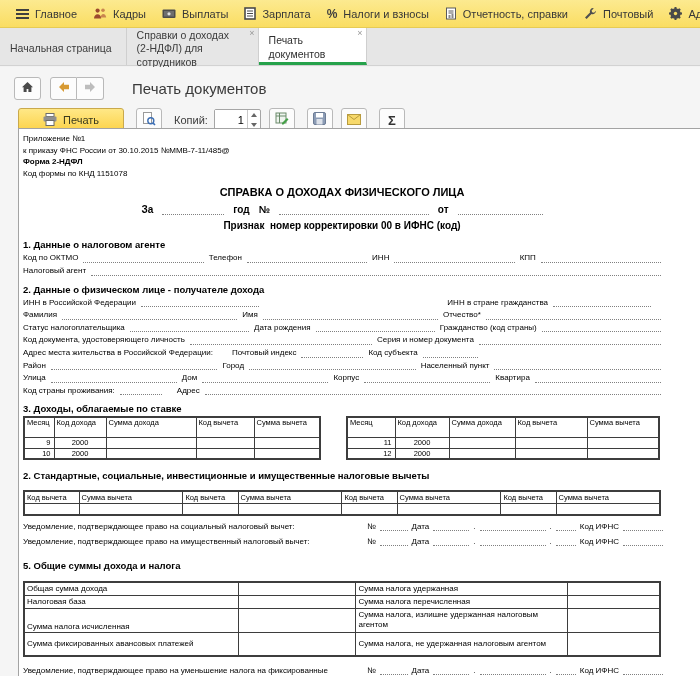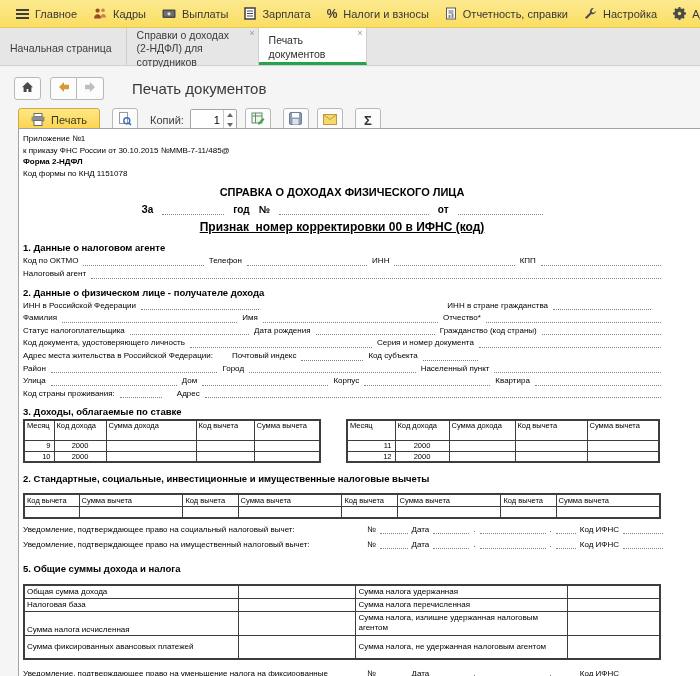--- a/index.html
+++ b/index.html
@@ -42,21 +42,21 @@
     height:23px; min-width:27px; background:#fcfcfc; border:1px solid #b9b9b9; border-radius:3px;
     display:flex; align-items:center; justify-content:center; padding:0;
   }
   .histgroup { display:flex; margin-left:9px; }
   .histgroup .nbtn:first-child { border-radius:3px 0 0 3px; }
   .histgroup .nbtn:last-child { border-radius:0 3px 3px 0; border-left:none; }
   .page-title { margin-left:28px; font-size:15px; color:#3a3a3a; }
 
   .toolbar { display:flex; align-items:center; padding:6px 0 0 18px; height:32px; }
   .btn-print {
-    display:flex; align-items:center; gap:6px; height:24px; padding:0 12px;
+    display:flex; align-items:center; gap:6px; height:24px; padding:0 24px;
     background:linear-gradient(#ffe887,#fcd248); border:1px solid #c9a94c; border-radius:3px;
     font-size:11px; color:#3a3a1e; font-family:inherit;
   }
   .tbtn {
     height:24px; width:26px; background:#fcfcfc; border:1px solid #b9b9b9; border-radius:3px;
     display:flex; align-items:center; justify-content:center; padding:0;
   }
   .copies-label { font-size:11px; color:#3c3c3c; margin:0 6px 0 12px; }
   .spinner { display:flex; height:22px; border:1px solid #a6a6a6; border-radius:2px; background:#fff; }
   .copies-input { width:32px; border:none; outline:none; text-align:right; font-size:11px; padding:0 3px; font-family:inherit; }
@@ -71,21 +71,21 @@
   .doc {
     position:absolute; left:18px; top:61px; right:0; bottom:0;
     background:#fff; border-top:1px solid #a3a3a3; border-left:1px solid #a3a3a3;
     padding:4px 6px 0 4px; overflow:hidden;
   }
   .form { width:638px; color:#000; font-size:8px; }
   .b { font-weight:bold; }
   .appendix { text-align:left; padding-right:88px; line-height:1.45; }
   .f-title { text-align:center; font-weight:bold; font-size:11px; margin-top:7px; }
   .f-sub { display:flex; justify-content:center; align-items:flex-end; gap:9px; font-size:10px; margin-top:6px; }
-  .f-sign { text-align:center; font-weight:bold; font-size:12px; margin-top:5px; white-space:pre;text-decoration:underline; }
+  .f-sign { text-align:center; font-weight:bold; font-size:10px; margin-top:5px; white-space:pre; }
   .sec-h { font-weight:bold; font-size:9.5px; margin:8px 0 2px; }
   .fill { display:inline-block; border-bottom:1px dotted #808080; height:9px; flex:0 0 auto; }
   .frow { display:flex; align-items:flex-end; gap:5px; margin:3px 0; white-space:nowrap; line-height:1.2; }
   .frow span { flex:0 0 auto; }
   .grow { flex:1 1 auto !important; }
 
   table { border-collapse:collapse; }
   .t3 { border:2px solid #3d3d3d; }
   .t3 th,.t3 td { border:1px solid #3d3d3d; font-weight:normal; text-align:left; padding:0 2px; font-size:7.5px; }
   .t3 th { vertical-align:top; height:20px; line-height:1.2; }
@@ -166,21 +166,21 @@
         </svg>
     </span>
     <span>Отчетность, справки</span>
   </div>
   <div class="menu-item">
     <span class="ic">
       <svg width="13" height="13" viewBox="0 0 13 13">
           <path d="M9.2 1a3.4 3.4 0 0 0-3.2 4.5L1 10.4 2.6 12l4.9-4.9A3.4 3.4 0 0 0 12 3.8l-2 2-1.9-.5-.5-1.9 2-2A3.5 3.5 0 0 0 9.2 1z" fill="#4f4f4f"></path>
         </svg>
     </span>
-    <span>Настройка</span>
+    <span>Почтовый</span>
   </div>
   <div class="menu-item">
     <span class="ic">
       <svg width="13" height="13" viewBox="0 0 13 13">
           <path d="M5.6 0h1.8l.3 1.5c.5.1 1 .3 1.4.6l1.3-.8 1.3 1.3-.8 1.3c.3.4.5.9.6 1.4l1.5.3v1.8l-1.5.3c-.1.5-.3 1-.6 1.4l.8 1.3-1.3 1.3-1.3-.8c-.4.3-.9.5-1.4.6l-.3 1.5H5.6l-.3-1.5c-.5-.1-1-.3-1.4-.6l-1.3.8-1.3-1.3.8-1.3c-.3-.4-.5-.9-.6-1.4L0 7.4V5.6l1.5-.3c.1-.5.3-1 .6-1.4l-.8-1.3L2.6 1.3l1.3.8c.4-.3.9-.5 1.4-.6z" fill="#4a4a4a"></path>
           <circle cx="6.5" cy="6.5" r="1.7" fill="#fadd62"></circle>
         </svg>
     </span>
     <span>Администрирование</span>
   </div>

